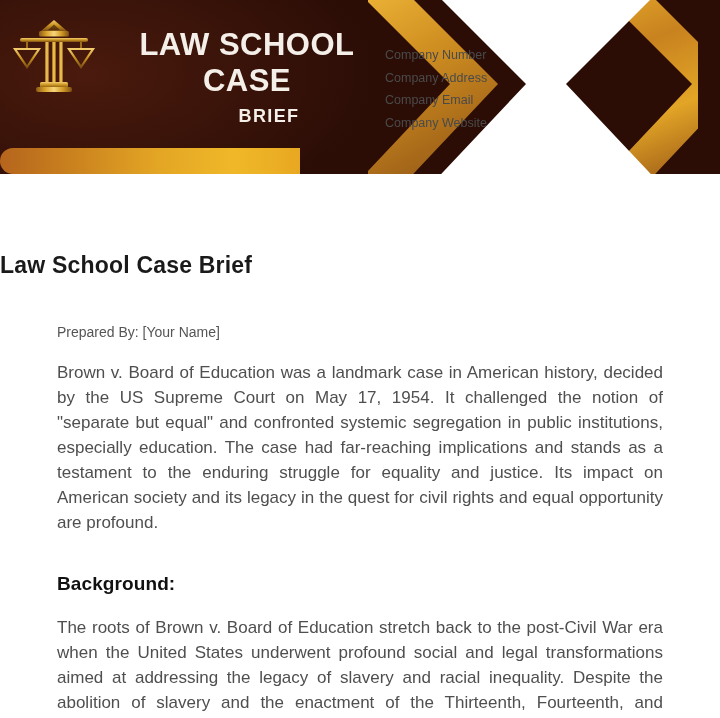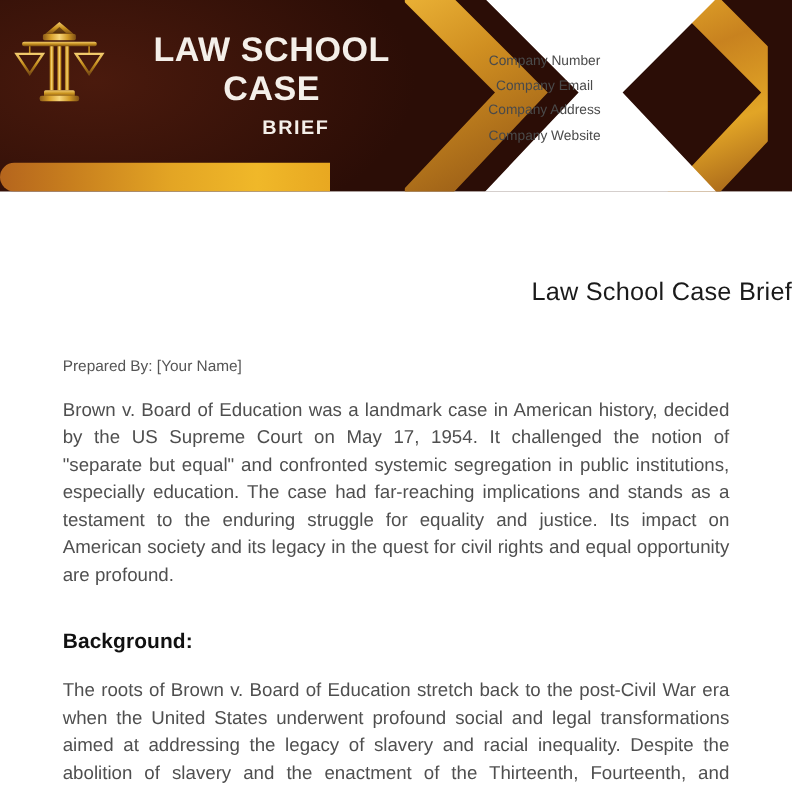--- a/index.html
+++ b/index.html
@@ -77,21 +77,21 @@
     width: 330px;
     height: 182px;
   }
 
   
   .company-info {
     position: absolute;
     right: 115px;
     top: 44px;
     width: 220px;
-    text-align: center;
+    text-align: left;
     z-index: 5;
   }
   .company-info div {
     color: #4a4a4a;
     font-size: 12.5px;
     line-height: 22.5px;
     white-space: nowrap;
   }
 
   
@@ -108,23 +108,23 @@
     border-bottom-left-radius: 14px;
   }
 
   
   .page {
     position: relative;
     padding: 0;
   }
 
   .doc-title {
-    text-align: right;
+    text-align: left;
     font-size: 23px;
-    font-weight: normal;
+    font-weight: bold;
     color: #1a1a1a;
     margin: 78px 0 0 0;
     letter-spacing: 0.2px;
   }
 
   .prepared-by {
     margin: 45px 0 0 57px;
     font-size: 14px;
     color: #555555;
   }
@@ -217,22 +217,22 @@
 
       <polygon points="32,-10 130,88 32,192 -16,192 82,88 -16,-10" fill="url(#gstroke2)"></polygon>
       <polygon points="274,-10 372,88 274,192 226,192 324,88 226,-10" fill="url(#gstroke)"></polygon>
 
       <polygon points="60,-10 158,88 60,192 296,192 198,88 296,-10" fill="#ffffff"></polygon>
     </svg>
   </div>
 
   <div class="company-info">
     <div>Company Number</div>
+    <div>Company Address</div>
     <div>Company Email</div>
-    <div>Company Address</div>
     <div>Company Website</div>
   </div>
 
   <div class="gold-bar"></div>
 </div>
 
 <div class="page">
 
   <h1 class="doc-title">Law School Case Brief</h1>
 

